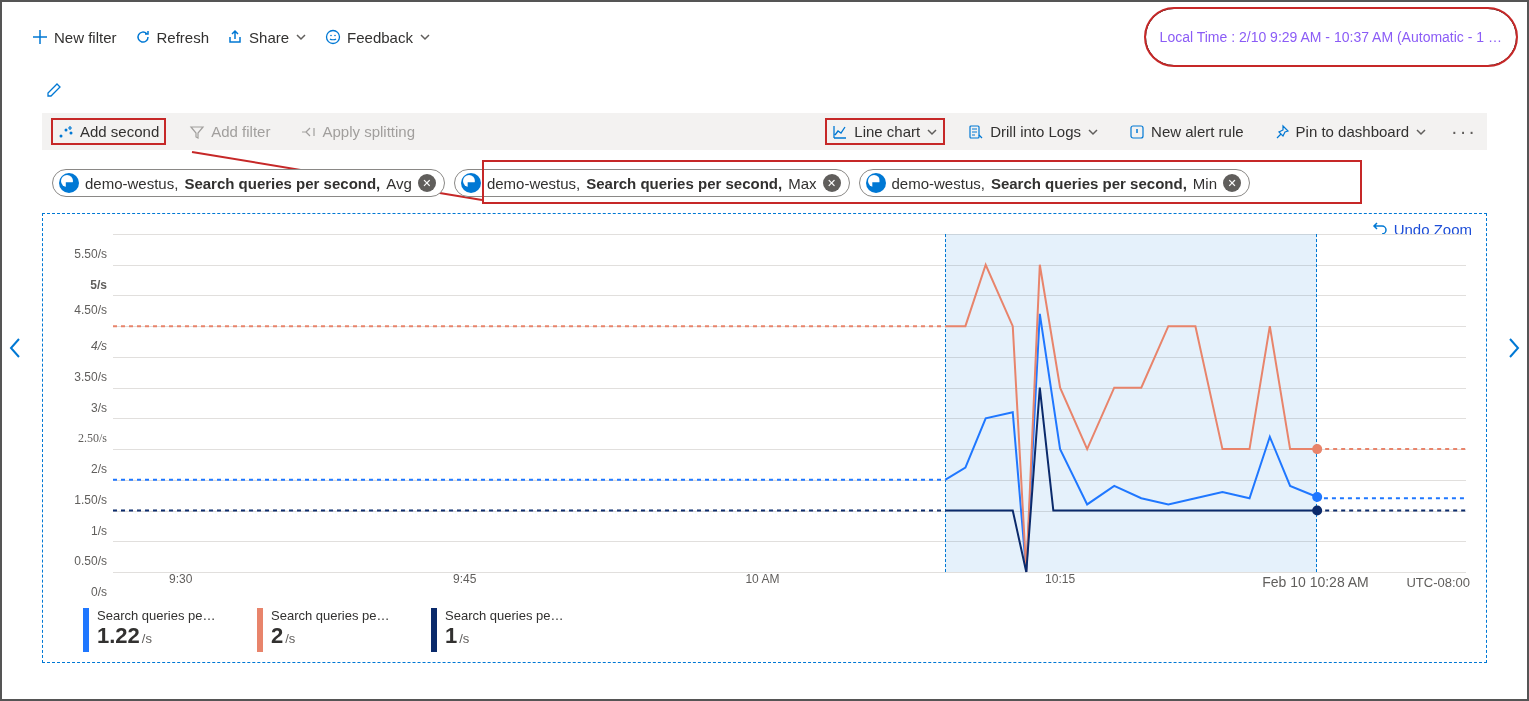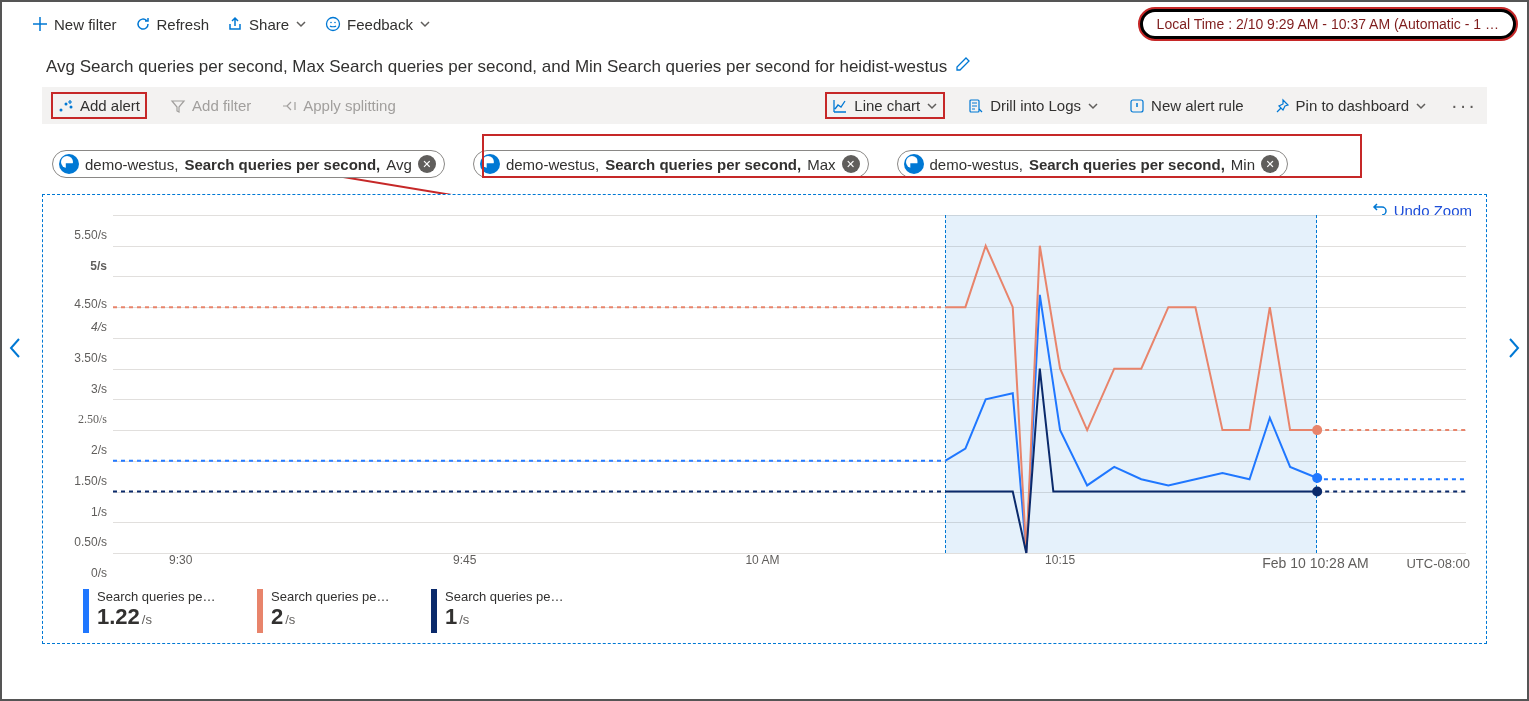--- a/index.html
+++ b/index.html
@@ -18,25 +18,25 @@
   .top-toolbar {
     display: flex;
     align-items: center;
     padding: 6px 10px 6px 30px;
     gap: 18px;
   }
   .tb-btn { display: flex; align-items: center; gap: 6px; cursor: pointer; color: #323130; font-size: 15px;}
   .tb-btn .iconwrap { color: #0078d4; display:inline-flex; align-items:center; }
   .time-pill {
     margin-left: auto;
-    border: 4px solid #000000;
+    border: 1px solid #000000;
     border-radius: 999px;
-    padding: 4px 14px;
+    padding: 20px 14px;
     font-size: 14px;
-    color: #7f1d1d;
+    color: #8b5cf6;
     white-space: nowrap;
     max-width: 440px;
     overflow: hidden;
     text-overflow: ellipsis;
     cursor: pointer;
   }
   .hl-red { outline: 2px solid #c62828; outline-offset: -1px; }
   .chart-title-row {
     display: flex; align-items: center; gap: 8px;
     padding: 10px 10px 10px 44px;
@@ -49,22 +49,22 @@
     display: flex;
     align-items: center;
     gap: 18px;
   }
   .ct-btn { display:flex; align-items:center; gap:6px; cursor:pointer; font-size:15px; padding:4px 6px;}
   .ct-btn.disabled { color:#a19f9d; cursor:default; }
   .ct-btn .iconwrap { display:inline-flex; align-items:center; }
   .ct-btn.primary .iconwrap { color:#0078d4; }
   .more-dots { margin-left:auto; font-size:20px; letter-spacing:2px; cursor:pointer; color:#605e5c; }
   .metric-pills-row {
-    display:flex; align-items:center; gap:28px;
-    padding: 26px 40px 10px 50px;
+    display:flex; align-items:center; gap:9px;
+    padding: 19px 40px 10px 50px;
     position: relative;
   }
   .metric-pill {
     display:flex; align-items:center; gap:6px;
     border:1px solid #8a8886; border-radius:999px;
     padding:3px 8px 3px 6px; background:#fff; cursor:pointer;
     font-size:15px;
   }
   .metric-pill .res-icon { width:20px; height:20px; border-radius:50%; background:#0078d4; position:relative; display:inline-block;}
   .metric-pill .res-icon::after{ content:""; position:absolute; width:12px; height:12px; border-radius:50%; background:#fff; top:2px; left:2px; clip-path: polygon(0 0, 100% 0, 100% 60%, 40% 60%, 40% 100%, 0 100%); }
@@ -154,37 +154,36 @@
     <span class="iconwrap">
         <svg width="12" height="12" viewBox="0 0 12 12">
           <path d="M2 4l4 4 4-4" stroke="#605e5c" stroke-width="1.5" fill="none"></path>
         </svg>
       </span>
   </div>
   <div class="time-pill hl-red">Local Time : 2/10 9:29 AM - 10:37 AM (Automatic - 1 …</div>
 </div>
 
 <div class="chart-title-row">
-  <span>Avg Search queries per second, Max Search queries per second, and Min Search queries per second for heidist-westus</span>
   <span class="iconwrap" style="color:#0078d4"><svg width="16" height="16" viewBox="0 0 16 16">
         <path d="M11 2l3 3L5 14H2v-3z" stroke="#0078d4" stroke-width="1.3" fill="none"></path>
       </svg></span>
 </div>
 
 <div class="chart-toolbar">
   <div class="ct-btn primary hl-red" style="position:relative">
     <span class="iconwrap">
         <svg width="16" height="16" viewBox="0 0 16 16">
           <circle cx="3" cy="12" r="1.5" fill="#0078d4"></circle>
           <circle cx="8" cy="6" r="1.5" fill="#0078d4"></circle>
           <circle cx="13" cy="9" r="1.5" fill="#0078d4"></circle>
           <path d="M12 2v4M10 4h4" stroke="#0078d4" stroke-width="1.2"></path>
         </svg>
       </span>
-    <span>Add alert</span>
+    <span>Add second</span>
   </div>
   <div class="ct-btn disabled">
     <span class="iconwrap">
         <svg width="16" height="16" viewBox="0 0 16 16">
           <path d="M2 3h12l-5 6v5l-2-1V9z" stroke="#a19f9d" stroke-width="1.2" fill="none"></path>
         </svg>
       </span>
     <span>Add filter</span>
   </div>
   <div class="ct-btn disabled">
@@ -296,21 +295,21 @@
   <div class="yaxis" id="yaxis">
       <div class="ylabel" style="top: 358px;">0/s</div>
       <div class="ylabel" style="top: 327.273px;">0.50/s</div>
       <div class="ylabel" style="top: 296.545px;">1/s</div>
       <div class="ylabel" style="top: 265.818px;">1.50/s</div>
       <div class="ylabel" style="top: 235.091px;">2/s</div>
       <div class="ylabel" style="top: 204.364px; font-family: Liberation Serif, serif;">2.50/s</div>
       <div class="ylabel" style="top: 173.636px;">3/s</div>
       <div class="ylabel" style="top: 142.909px;">3.50/s</div>
       <div class="ylabel" style="top: 112.182px; font-style: italic;">4/s</div>
-      <div class="ylabel" style="top: 89px; margin-left: 28px;">4.50/s</div>
+      <div class="ylabel" style="top: 76px; margin-left: 28px;">4.50/s</div>
       <div class="ylabel" style="top: 50.7273px; font-weight: bold;">5/s</div>
       <div class="ylabel" style="top: 20px;">5.50/s</div>
     </div>
   <div id="gridlines">
       <div class="gridline" style="top: 358px;"></div>
       <div class="gridline" style="top: 327.273px;"></div>
       <div class="gridline" style="top: 296.545px;"></div>
       <div class="gridline" style="top: 265.818px;"></div>
       <div class="gridline" style="top: 235.091px;"></div>
       <div class="gridline" style="top: 204.364px;"></div>

